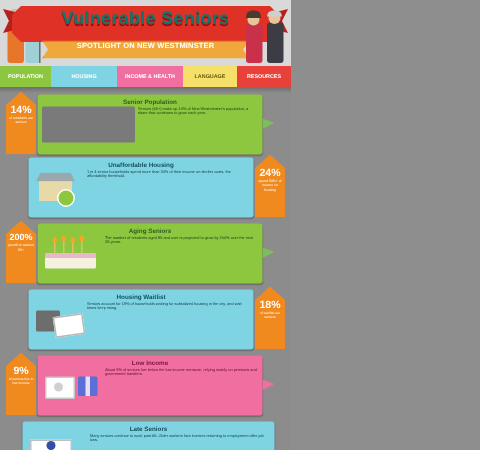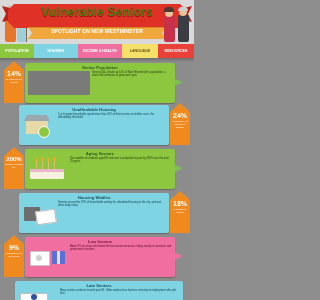--- a/index.html
+++ b/index.html
@@ -16,21 +16,21 @@
   .hdr-banner{
     position:absolute;left:8px;top:4px;width:178px;height:24px;
     background:#e03127;
     clip-path:polygon(0 6px,6px 0,172px 0,178px 6px,178px 18px,172px 24px,6px 24px,0 18px);
   }
   .hdr-ribbon-l,.hdr-ribbon-r{position:absolute;top:6px;width:12px;height:16px;background:#b5201a;}
   .hdr-ribbon-l{left:2px;clip-path:polygon(0 0,12px 3px,12px 13px,0 16px,4px 8px);}
   .hdr-ribbon-r{right:2px;clip-path:polygon(12px 0,0 3px,0 13px,12px 16px,8px 8px);}
   .hdr-title{
     position:absolute;left:0;right:0;top:5px;text-align:center;
-    color:#4d7c0f;font-size:12px;font-weight:bold;letter-spacing:.2px;
+    color:#0f766e;font-size:12px;font-weight:bold;letter-spacing:.2px;
     text-shadow:0 1px 0 #8e1310;
   }
   .hdr-sub-wrap{
     position:absolute;left:28px;top:27px;width:138px;height:12px;
     background:#f0a83c;border:1px solid #d08b22;
     clip-path:polygon(0 0,138px 0,134px 6px,138px 12px,0 12px,4px 6px);
   }
   .hdr-sub{
     position:absolute;left:28px;top:28px;width:138px;text-align:center;
     color:#ffffff;font-size:5px;font-weight:bold;letter-spacing:.1px;

